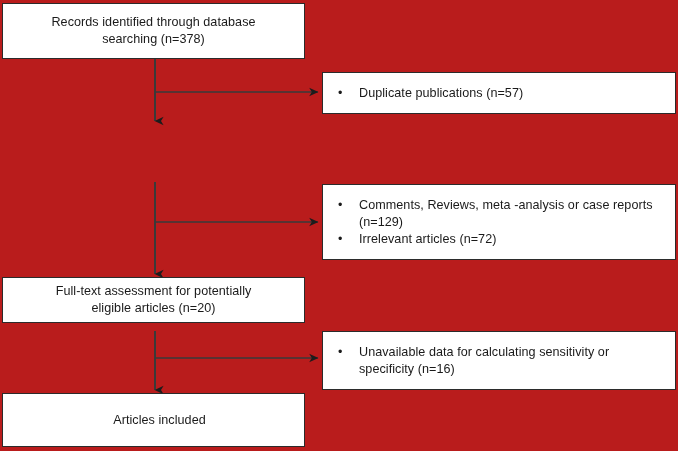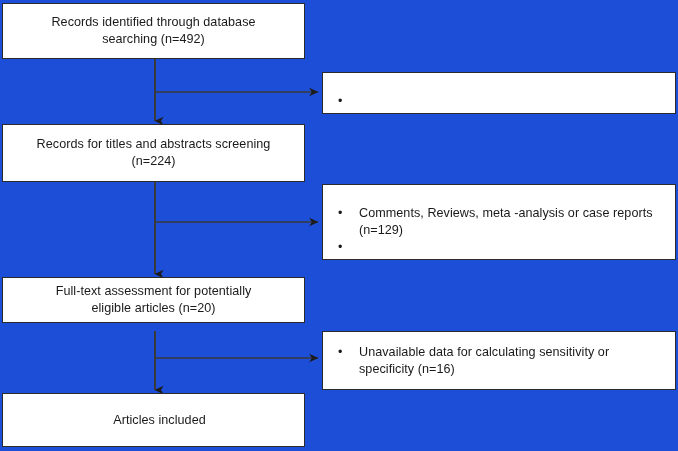--- a/index.html
+++ b/index.html
@@ -9,21 +9,21 @@
     background: #ffffff;
   }
   body {
     font-family: "Liberation Sans", "DejaVu Sans", sans-serif;
     color: #1a1a1a;
   }
   #diagram {
     position: relative;
     width: 678px;
     height: 451px;
-    background: #1d4ed8;
+    background: #b91c1c;
     overflow: hidden;
     text-decoration: underline;
   }
   .flow-svg {
     position: absolute;
     left: 0;
     top: 0;
     width: 678px;
     height: 451px;
     pointer-events: none;
@@ -110,47 +110,43 @@
     <line x1="155" y1="222" x2="318" y2="222" stroke="#3a3a3a" stroke-width="1.6" marker-end="url(#arrow-right)"></line>
 
     <line x1="155" y1="331" x2="155" y2="390" stroke="#3a3a3a" stroke-width="2" marker-end="url(#arrow-down)"></line>
 
     <line x1="155" y1="358" x2="318" y2="358" stroke="#3a3a3a" stroke-width="1.6" marker-end="url(#arrow-right)"></line>
   </svg>
 
   <div class="node node-center" id="node-identified">
     <div class="node-text">
       <span>Records identified through database</span><br>
-      <span>searching (n=492)</span>
+      <span>searching (n=378)</span>
     </div>
   </div>
 
   <div class="node node-list" id="node-duplicates">
     <ul class="bullet-list">
       <li class="bullet-item">
         <span class="bullet-dot">•</span>
+        <span>Duplicate publications (n=57)</span>
       </li>
     </ul>
   </div>
 
-  <div class="node node-center" id="node-screening">
-    <div class="node-text">
-      <span>Records for titles and abstracts screening</span><br>
-      <span>(n=224)</span>
-    </div>
-  </div>
 
   <div class="node node-list" id="node-excluded">
     <ul class="bullet-list">
       <li class="bullet-item">
         <span class="bullet-dot">•</span>
         <span>Comments, Reviews, meta -analysis or case reports (n=129)</span>
       </li>
       <li class="bullet-item">
         <span class="bullet-dot">•</span>
+        <span>Irrelevant articles (n=72)</span>
       </li>
     </ul>
   </div>
 
   <div class="node node-center" id="node-fulltext">
     <div class="node-text">
       <span>Full-text assessment for potentially</span><br>
       <span>eligible articles (n=20)</span>
     </div>
   </div>

